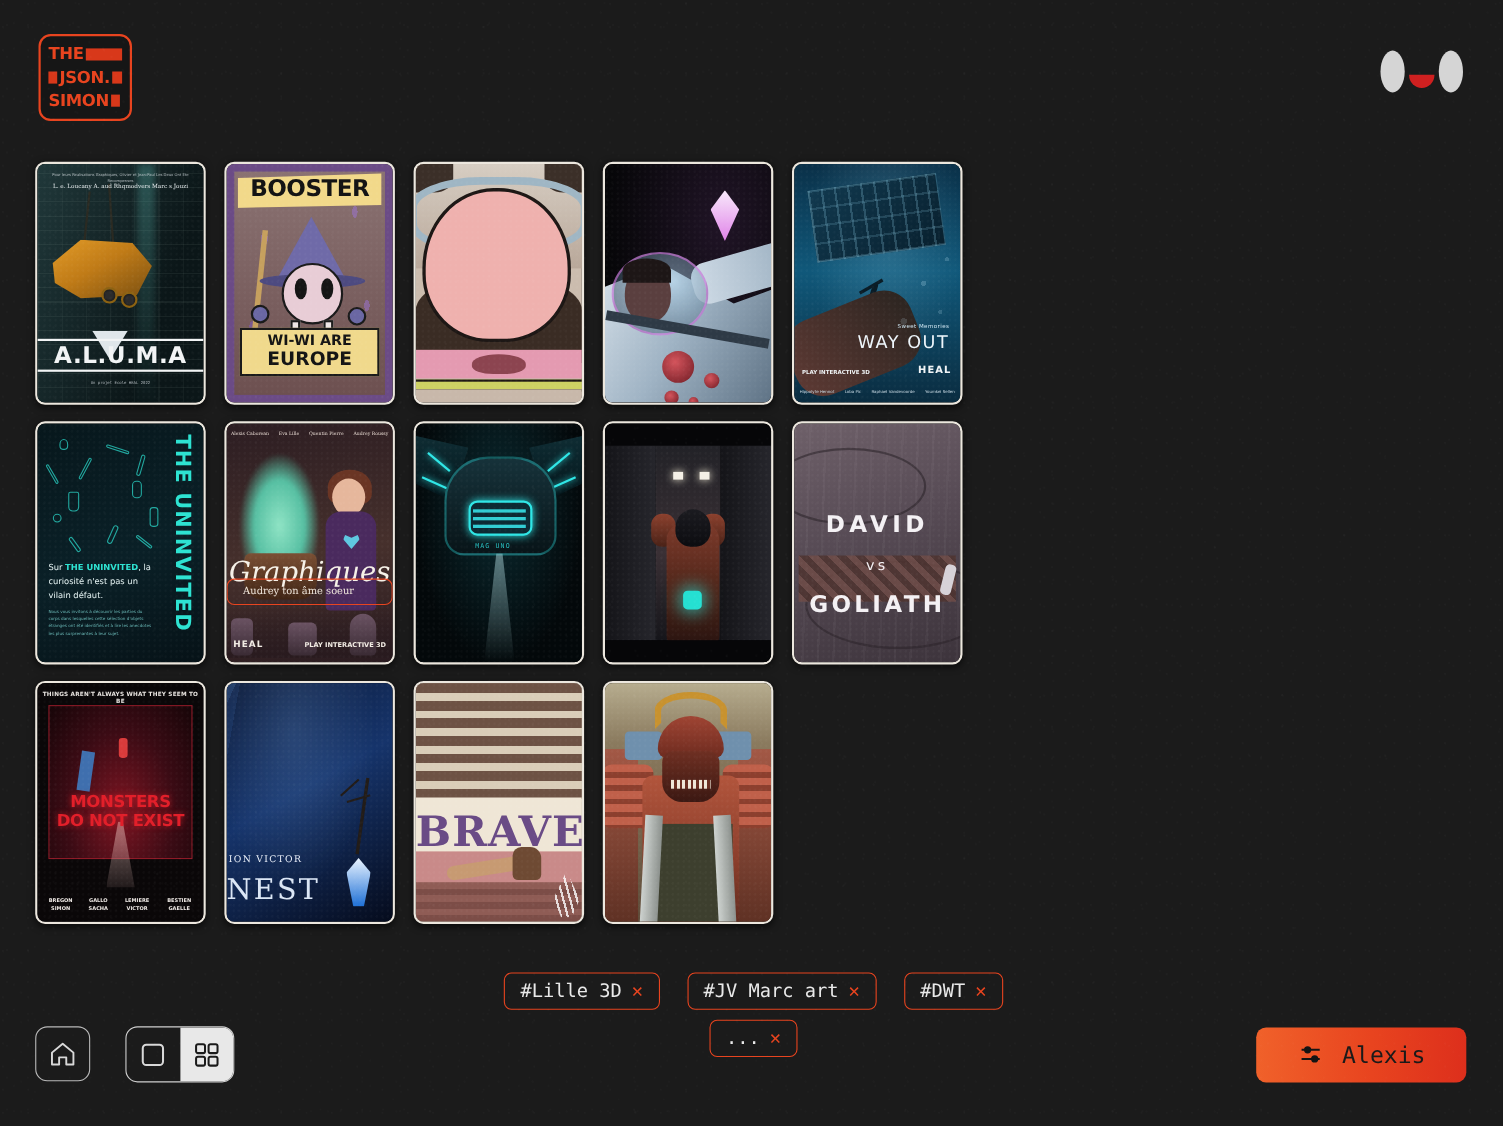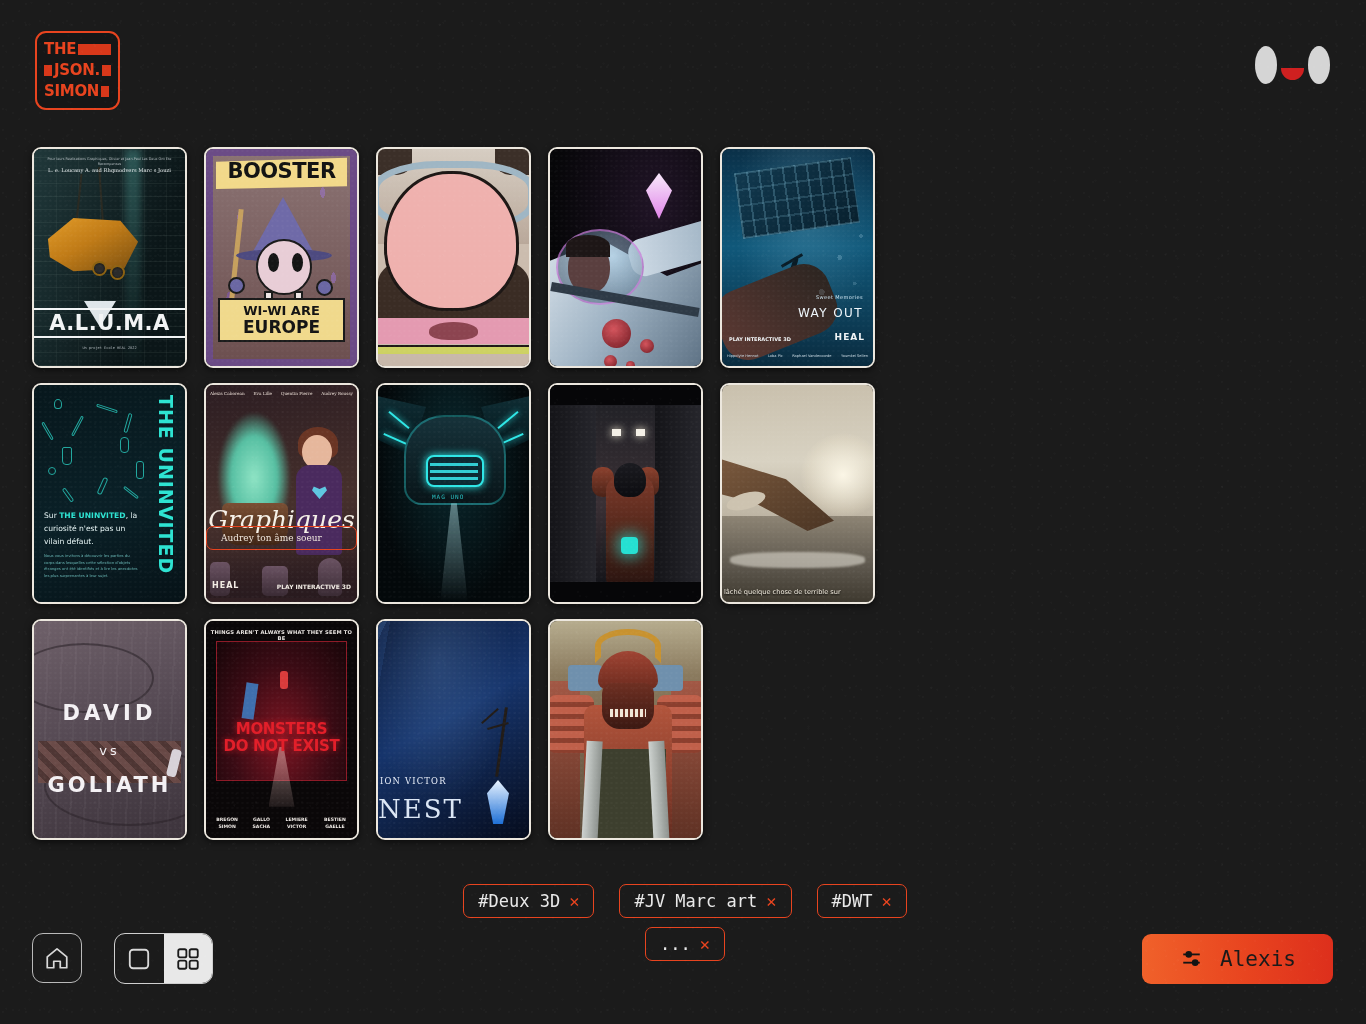--- a/index.html
+++ b/index.html
@@ -205,21 +205,21 @@
   .c5 .wreck{position:absolute;left:-6px;bottom:18px;width:120px;height:72px;
     background:linear-gradient(70deg,#5e3a34,#2a2420);transform:rotate(-22deg);border-radius:26px;}
   .c5 .bubbles{position:absolute;inset:0;
     background-image:
       radial-gradient(circle 4px at 78% 50%, rgba(200,235,250,.22) 60%, transparent 61%),
       radial-gradient(circle 3px at 88% 62%, rgba(200,235,250,.18) 60%, transparent 61%),
       radial-gradient(circle 5px at 66% 66%, rgba(200,235,250,.15) 60%, transparent 61%),
       radial-gradient(circle 3px at 92% 40%, rgba(200,235,250,.2) 60%, transparent 61%);}
   .c5 .sub{position:absolute;right:10px;bottom:66px;text-align:right;color:#cfe6f2;font-size:5px;
     font-family:"DejaVu Sans",sans-serif;letter-spacing:.4px;}
-  .c5 .title{right:10px;left:auto;bottom:46px;width:auto;text-align:right;color:#eef6fb;font-size:12px;
+  .c5 .title{right:10px;left:auto;bottom:46px;width:auto;text-align:right;color:#eef6fb;font-size:16px;
     font-family:"DejaVu Sans",sans-serif;letter-spacing:1.4px;}
   .c5 .logo-l{position:absolute;left:7px;bottom:24px;font-size:5px;color:#f0f4f6;
     font-family:"DejaVu Sans",sans-serif;font-weight:bold;}
   .c5 .logo-r{position:absolute;right:8px;bottom:24px;font-size:9px;color:#f0f4f6;
     font-family:"DejaVu Sans",sans-serif;font-weight:bold;letter-spacing:1px;}
   .c5 .names{position:absolute;left:5px;right:5px;bottom:8px;display:flex;justify-content:space-between;
     color:#c8d8e2;font-size:3.6px;font-family:"DejaVu Sans",sans-serif;}
 
   
   .c6 .art{ background:linear-gradient(160deg,#07171c 0%,#0a2027 55%,#061217 100%); }
@@ -669,31 +669,20 @@
         <div class="shoulder shr"></div>
       <div class="mech"></div>
         <div class="mhead"></div>
         <div class="core"></div>
       <div class="bar bt"></div>
         <div class="bar bb"></div>
       <div class="grain"></div>
     </div>
   </div>
 
-  <div class="card c10">
-    <div class="art">
-      <div class="sun"></div>
-      <div class="ground"></div>
-        <div class="water"></div>
-      <div class="arch"></div>
-        <div class="hole"></div>
-      <div class="sub">lâché quelque chose de terrible sur</div>
-      <div class="grain"></div>
-    </div>
-  </div>
 
   <div class="card c12">
     <div class="art">
       <div class="road"></div>
         <div class="curve1"></div>
         <div class="curve2"></div>
       <div class="texture"></div>
         <div class="boat"></div>
       <div class="ttl t1">DAVID</div>
       <div class="ttl t2">vs</div>
@@ -733,20 +722,34 @@
       <div class="branch"></div>
         <div class="tw tw1"></div>
         <div class="tw tw2"></div>
       <div class="sup">ION VICTOR</div>
       <div class="ttl title">NEST</div>
       <div class="crys"></div>
       <div class="grain"></div>
     </div>
   </div>
 
+  <div class="card c14">
+    <div class="art">
+      <div class="head"></div>
+      <div class="blinds"></div>
+      <div class="wall"></div>
+      <div class="ttl title">BRAVE</div>
+      <div class="sill"></div>
+        <div class="floor"></div>
+      <div class="leg"></div>
+        <div class="shoe"></div>
+        <div class="plant"></div>
+      <div class="grain"></div>
+    </div>
+  </div>
 
   <div class="card c15">
     <div class="art">
       <div class="side sidel"></div>
         <div class="side sider"></div>
       <div class="shoulder shl"></div>
         <div class="shoulder shr"></div>
       <div class="body"></div>
         <div class="robe"></div>
       <div class="sword swl"></div>
@@ -780,21 +783,21 @@
       <rect x="3" y="3" width="7.5" height="7.5" rx="1.6"></rect>
       <rect x="13.5" y="3" width="7.5" height="7.5" rx="1.6"></rect>
       <rect x="3" y="13.5" width="7.5" height="7.5" rx="1.6"></rect>
       <rect x="13.5" y="13.5" width="7.5" height="7.5" rx="1.6"></rect>
     </svg>
   </div>
 </div>
 
 <div id="tags">
   <div class="tag">
-    <span>#Deux 3D</span>
+    <span>#Lille 3D</span>
     <span class="x">✕</span>
   </div>
   <div class="tag">
     <span>#JV Marc art</span>
     <span class="x">✕</span>
   </div>
   <div class="tag">
     <span>#DWT</span>
     <span class="x">✕</span>
   </div>

